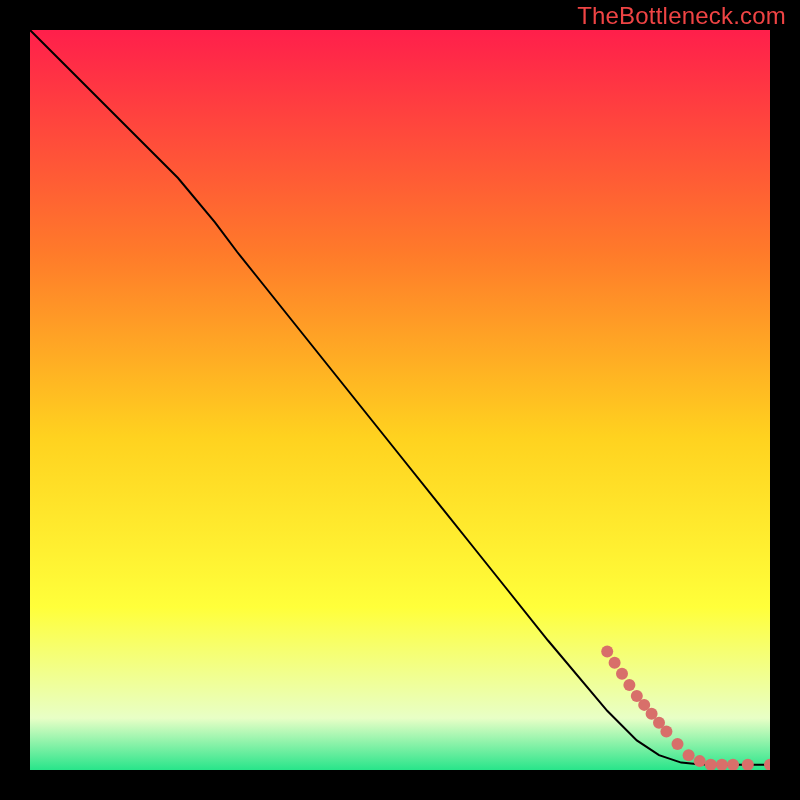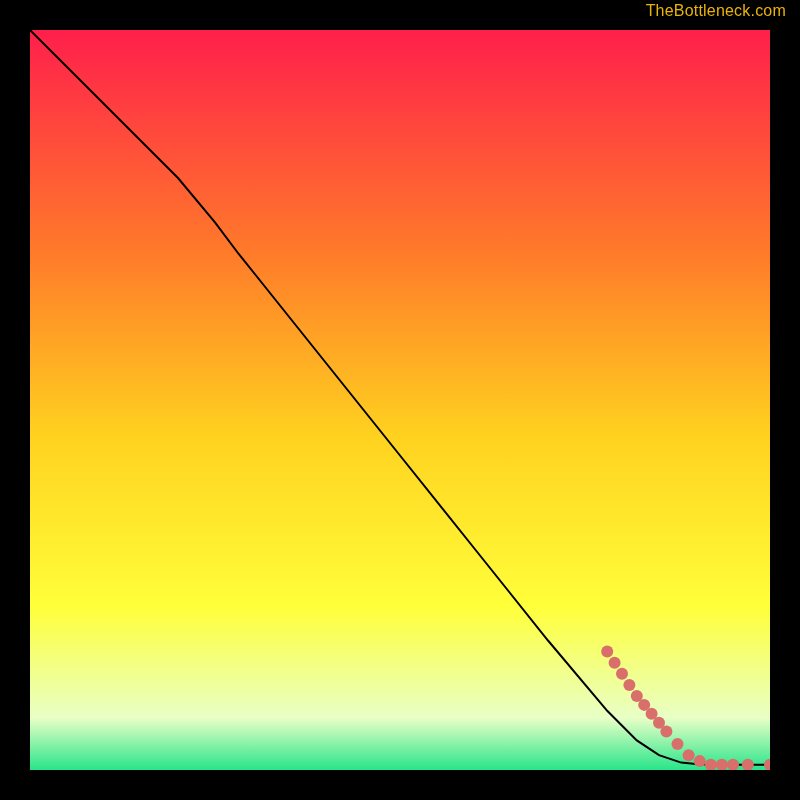--- a/index.html
+++ b/index.html
@@ -13,22 +13,22 @@
   }
   .stage {
     position: relative;
     width: 800px;
     height: 800px;
   }
   .attribution {
     position: absolute;
     top: 2px;
     right: 14px;
-    color: #eab308;
-    font-size: 16px;
+    color: #ef4444;
+    font-size: 24px;
     font-weight: 400;
     letter-spacing: 0.2px;
     user-select: none;
   }
   .plot {
     position: absolute;
     left: 30px;
     top: 30px;
     width: 740px;
     height: 740px;

